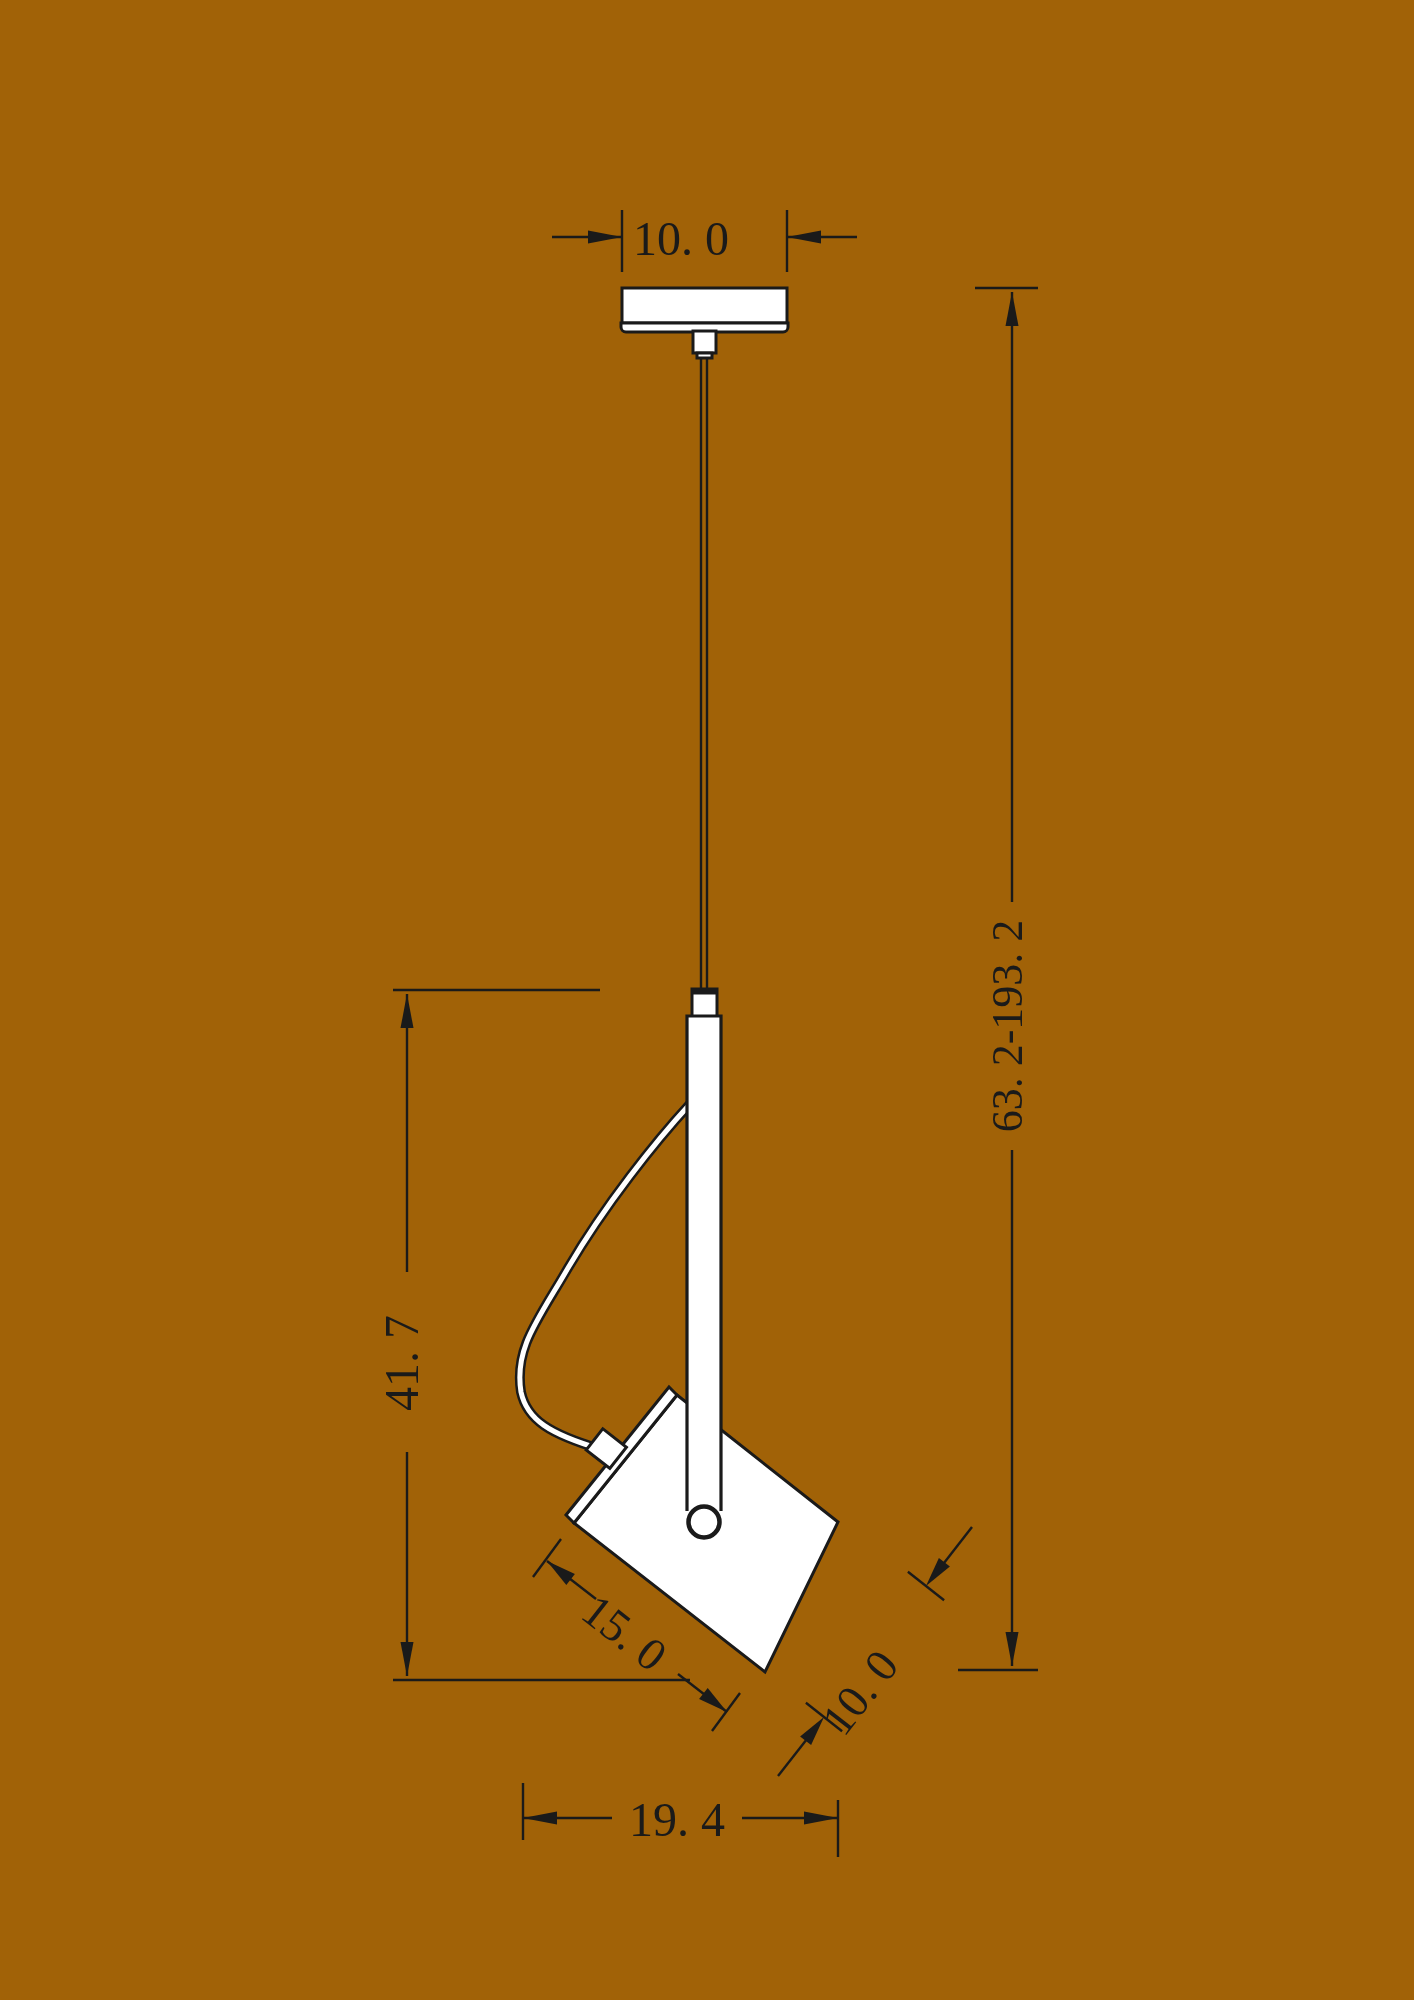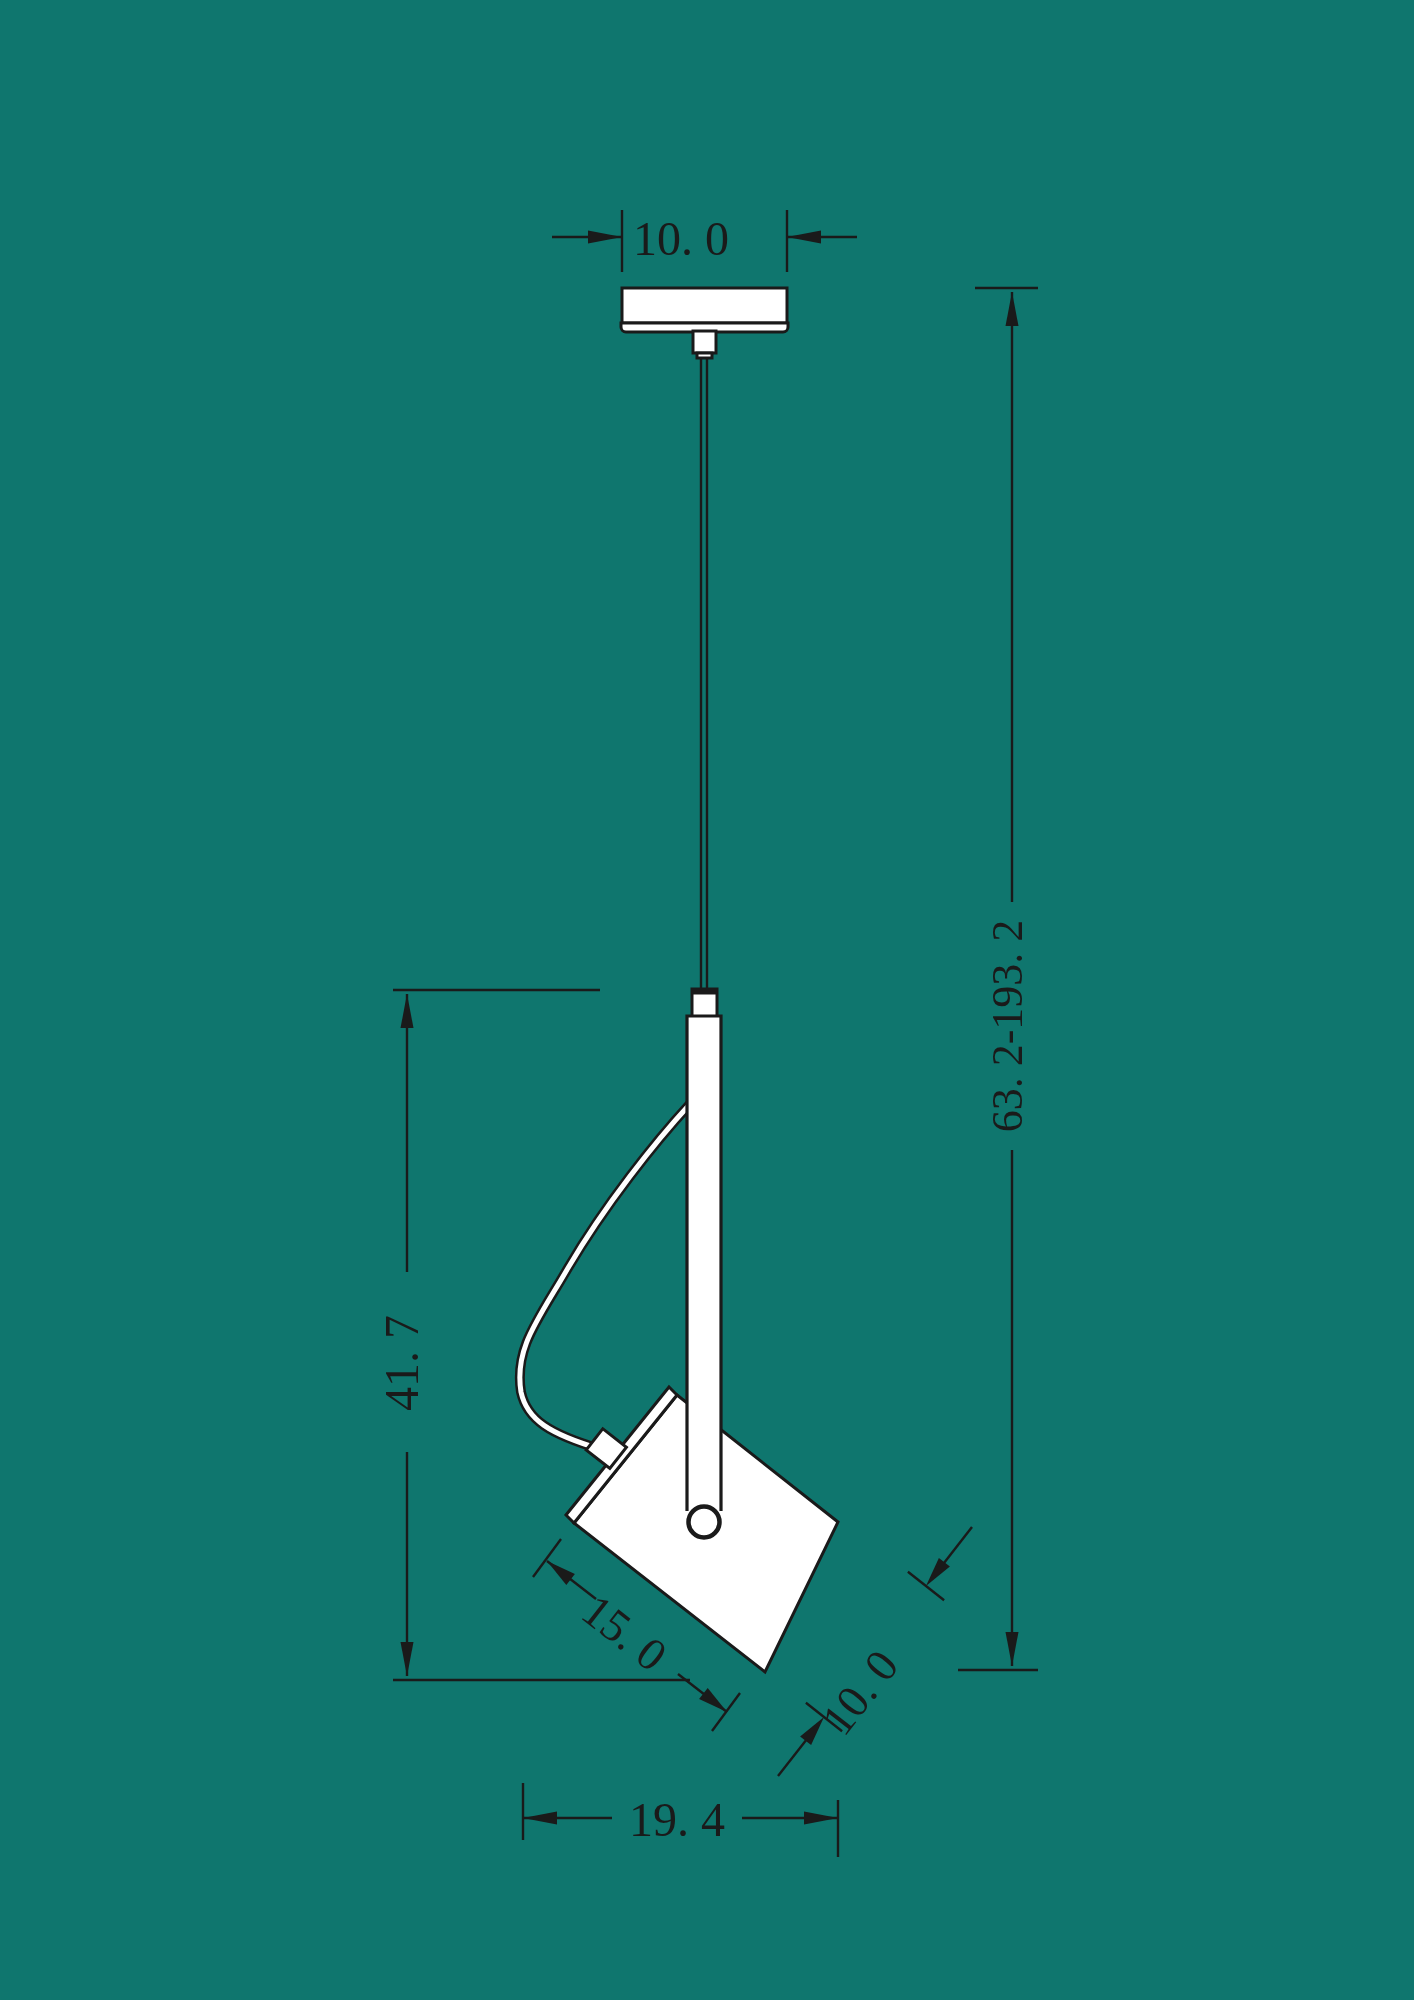--- a/index.html
+++ b/index.html
@@ -4,21 +4,21 @@
 <style>
   html, body {
     margin: 0;
     padding: 0;
     background: #ffffff;
   }
   .drawing-page {
     position: relative;
     width: 1414px;
     height: 2000px;
-    background: #0f766e;
+    background: #a16207;
     font-family: "Liberation Serif", serif;
   }
   svg {
     display: block;
     width: 1414px;
     height: 2000px;
   }
   .obj {
     fill: #ffffff;
     stroke: #1a1a1a;

